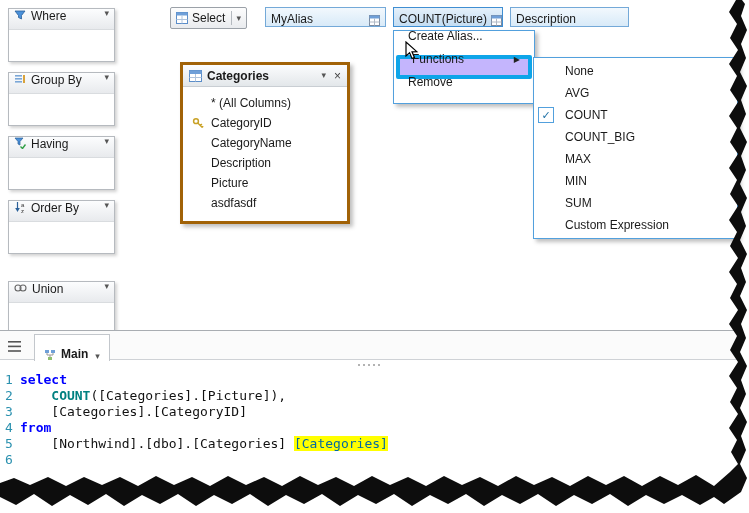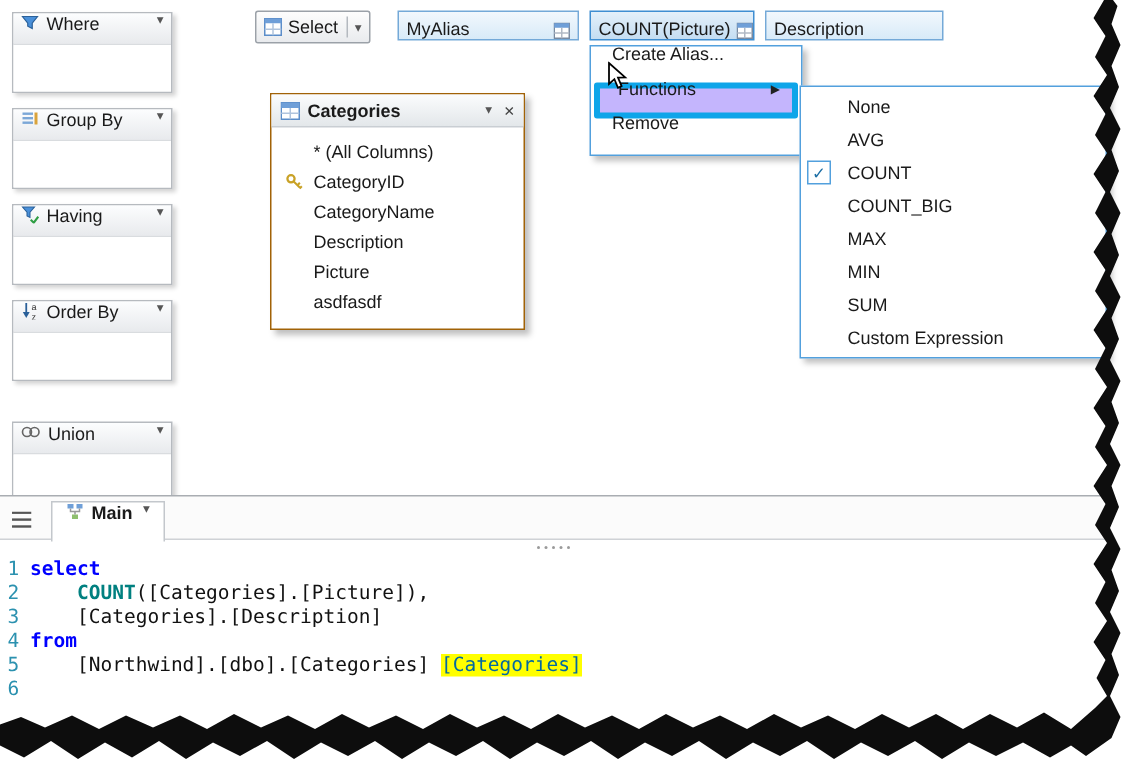--- a/index.html
+++ b/index.html
@@ -27,34 +27,34 @@
 .menu-item{height:22px;display:flex;align-items:center;padding:0 8px 16px 12px}
 .menu-item.hl{border:4px solid #0ea5e9;background:#c4b5fd;border-radius:2px}
 .mi-arrow{margin-left:auto;font-size:8px;color:#222}
 
 
 .submenu{position:absolute;left:533px;top:57px;width:205px;background:#fff;border:1px solid #52a0dd;box-shadow:3px 3px 4px rgba(0,0,0,.25);padding:2px 0;z-index:10}
 .sub-item{height:22px;display:flex;align-items:center;padding-left:31px;position:relative}
 .checkbox{position:absolute;left:4px;top:3px;width:16px;height:16px;border:1px solid #52a0dd;background:#fff;display:flex;align-items:center;justify-content:center;font-size:11px;color:#1d6fa5}
 
 
-.card{position:absolute;left:180px;top:62px;width:170px;background:#fff;border:1px solid #a16207;box-shadow:3px 3px 4px rgba(0,0,0,.25);z-index:2}
+.card{position:absolute;left:180px;top:62px;width:170px;background:#fff;border:3px solid #a16207;box-shadow:3px 3px 4px rgba(0,0,0,.25);z-index:2}
 .card-header{height:22px;display:flex;align-items:center;gap:5px;padding:0 6px;background:linear-gradient(#fbfcfd,#e3e7ea);border-bottom:1px solid #c9ced3}
 .card-title{font-weight:bold}
 .card-hicons{margin-left:auto;display:flex;gap:8px;align-items:center}
 .card-x{font-size:12px;color:#444;line-height:1}
 .card-body{padding:6px 0 8px}
 .crow{height:20px;display:flex;align-items:center;gap:6px;padding-left:9px}
 .iconslot{width:13px;height:12px;flex:0 0 13px;display:flex;align-items:center}
 
 
 .bottom{position:absolute;left:0;top:330px;width:738px}
 .tabbar{position:relative;height:30px;background:#fbfbfb;border-top:1px solid #a9adb2;border-bottom:1px solid #cfd2d6}
 .burger{position:absolute;left:8px;top:10px;display:flex;cursor:default}
-.maintab{position:absolute;left:34px;top:3px;height:27px;display:flex;align-items:flex-start;gap:5px;padding:0 9px;background:#fff;border:1px solid #c3c7cc;border-bottom:none}
+.maintab{position:absolute;left:34px;top:3px;height:27px;display:flex;align-items:flex-end;gap:5px;padding:0 9px;background:#fff;border:1px solid #c3c7cc;border-bottom:none}
 .maintab .tlabel{font-weight:bold}
 .grip{height:9px;display:flex;align-items:center;justify-content:center;gap:3px}
 .grip i{width:2px;height:2px;background:#9a9a9a;border-radius:50%;display:block}
 
 
 .editorwrap{display:flex;font-family:"DejaVu Sans Mono","Liberation Mono",monospace;font-size:13px;line-height:16px;padding-top:3px}
 .gutter{width:20px;flex:0 0 20px;padding-left:5px;color:#2b91af}
 .gutter div{height:16px}
 .codecol{flex:1}
 .codeline{white-space:pre;height:16px}
@@ -299,21 +299,21 @@
         <div>1</div>
         <div>2</div>
         <div>3</div>
         <div>4</div>
         <div>5</div>
         <div>6</div>
       </div>
       <div class="codecol">
         <div class="codeline"><span class="tok-kw">select</span></div>
         <div class="codeline"><span class="tok-plain">    </span><span class="tok-fn">COUNT</span><span class="tok-plain">([Categories].[Picture]),</span></div>
-        <div class="codeline"><span class="tok-plain">    [Categories].[Description]</span></div>
+        <div class="codeline"><span class="tok-plain">    [Categories].[CategoryID]</span></div>
         <div class="codeline"><span class="tok-kw">from</span></div>
         <div class="codeline"><span class="tok-plain">    [Northwind].[dbo].[Categories] </span><span class="tok-hl">[Categories]</span></div>
       </div>
     </div>
   </div>
 
   <svg class="cursor" width="14" height="20" viewBox="0 0 14 20">
       <path d="M1 1 L1 15 L4.6 11.8 L7 17.5 L9.4 16.4 L7 10.8 L11.8 10.6 Z" fill="#fff" stroke="#000" stroke-width="1.2"></path>
     </svg>
 

